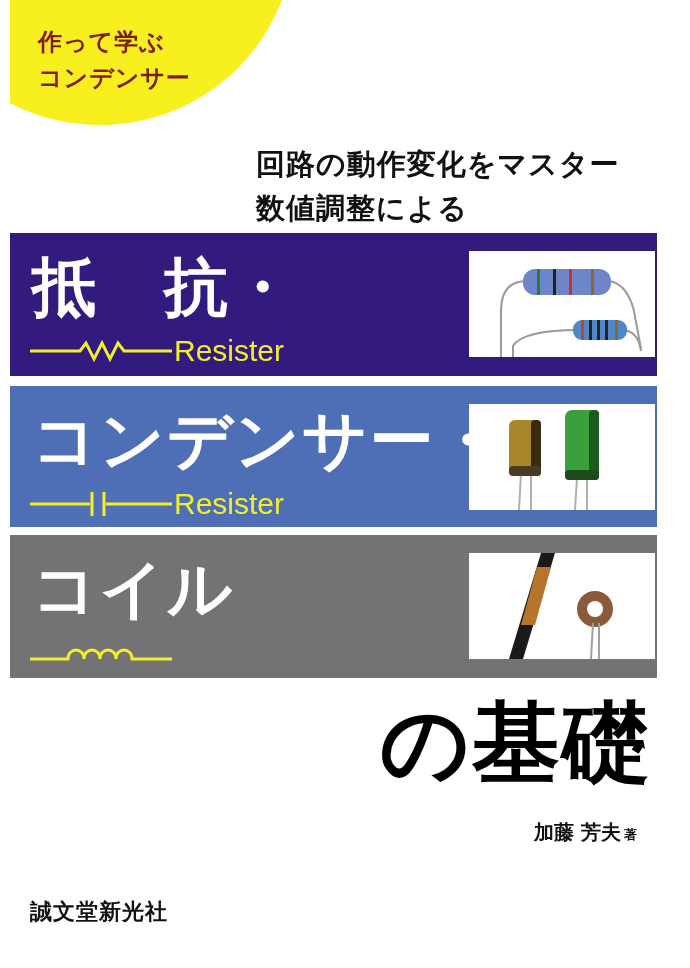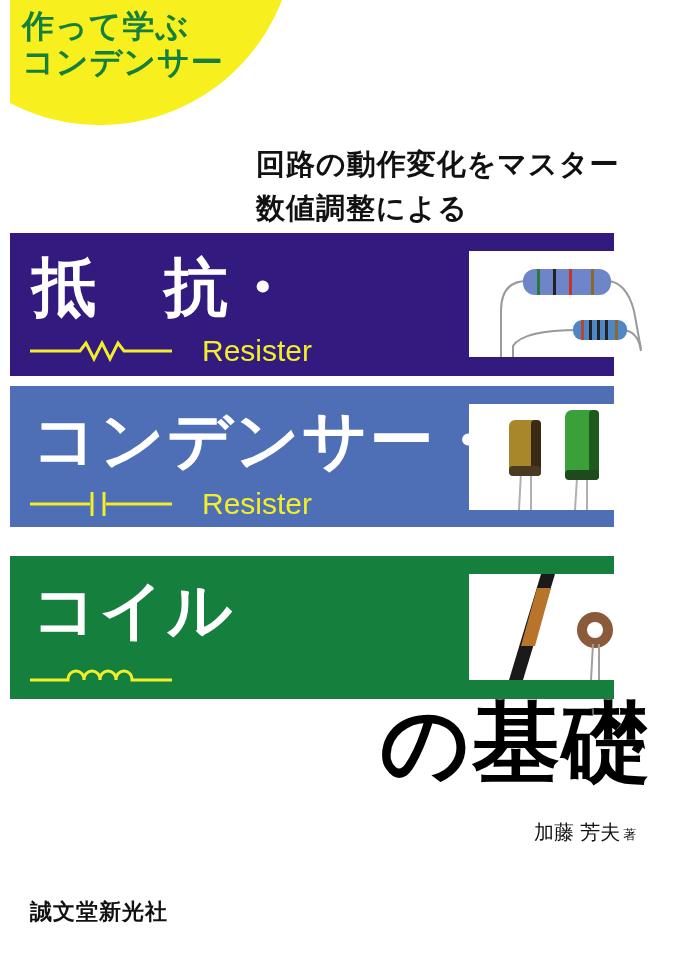--- a/index.html
+++ b/index.html
@@ -9,57 +9,57 @@
     font-family: "DejaVu Sans", "Liberation Sans", sans-serif;
   }
   .yellow-disc-clip {
     position: absolute; left: 10px; top: 0; width: 300px; height: 140px; overflow: hidden;
   }
   .yellow-disc {
     position: absolute; left: -105px; top: -265px; width: 390px; height: 390px;
     border-radius: 50%; background: #f7ef1e;
   }
   .series-title {
-    position: absolute; left: 22px; top: 8px; margin: 0;
-    font-size: 32px; font-weight: bold; line-height: 36px; color: #15803d; letter-spacing: 1px;
+    position: absolute; left: 22px; top: 8px; margin: 16px;
+    font-size: 24px; font-weight: bold; line-height: 36px; color: #7f1d1d; letter-spacing: 1px;
   }
   .tagline {
     position: absolute; left: 256px; top: 142px; margin: 0;
     font-size: 29px; font-weight: bold; line-height: 44px; color: #111; letter-spacing: 1px;
   }
   .band {
-    position: absolute; left: 10px; width: 604px; height: 143px;
+    position: absolute; left: 10px; width: 604px; height: 143px; padding-left: 43px;
   }
   .band.purple { top: 233px; background: #331a7e; }
   .band.blue   { top: 386px; background: #4e6fb5; height: 141px; }
-  .band.green  { top: 556px; background: #15803d; }
+  .band.green  { top: 535px; background: #737373; }
   .band-jp {
     position: absolute; left: 22px; top: 14px; margin: 0;
     color: #ffffff; font-weight: bold; font-size: 64px; line-height: 80px; white-space: pre;
     letter-spacing: 2px;
   }
   .band-en-row {
     position: absolute; left: 18px; top: 100px; height: 36px; display: flex; align-items: center;
   }
   .band-en-row svg { display: block; }
   .band-en {
-    margin-left: 28px; color: #f3ee2a; font-family: "Liberation Sans", sans-serif;
+    margin-left: 0; color: #f3ee2a; font-family: "Liberation Sans", sans-serif;
     font-size: 30px; line-height: 36px;
   }
   .photo {
     position: absolute; left: 459px; top: 18px; width: 186px; height: 106px;
     background: #ffffff; overflow: hidden;
   }
   .main-title {
     position: absolute; left: 380px; top: 688px; margin: 0;
     font-size: 88px; font-weight: bold; line-height: 110px; color: #000; letter-spacing: 2px;
   }
   .author {
     position: absolute; left: 534px; top: 818px; margin: 0;
-    font-size: 20px; font-weight: normal; color: #111; line-height: 28px;
+    font-size: 20px; font-weight: bold; color: #111; line-height: 28px;
   }
   .author .suffix { font-size: 13px; margin-left: 3px; }
   .publisher {
     position: absolute; left: 30px; top: 897px; margin: 0;
     font-size: 22px; font-weight: bold; color: #111; line-height: 30px; letter-spacing: 1px; text-align: center;
   }
 </style>
 </head>
 <body>
 

